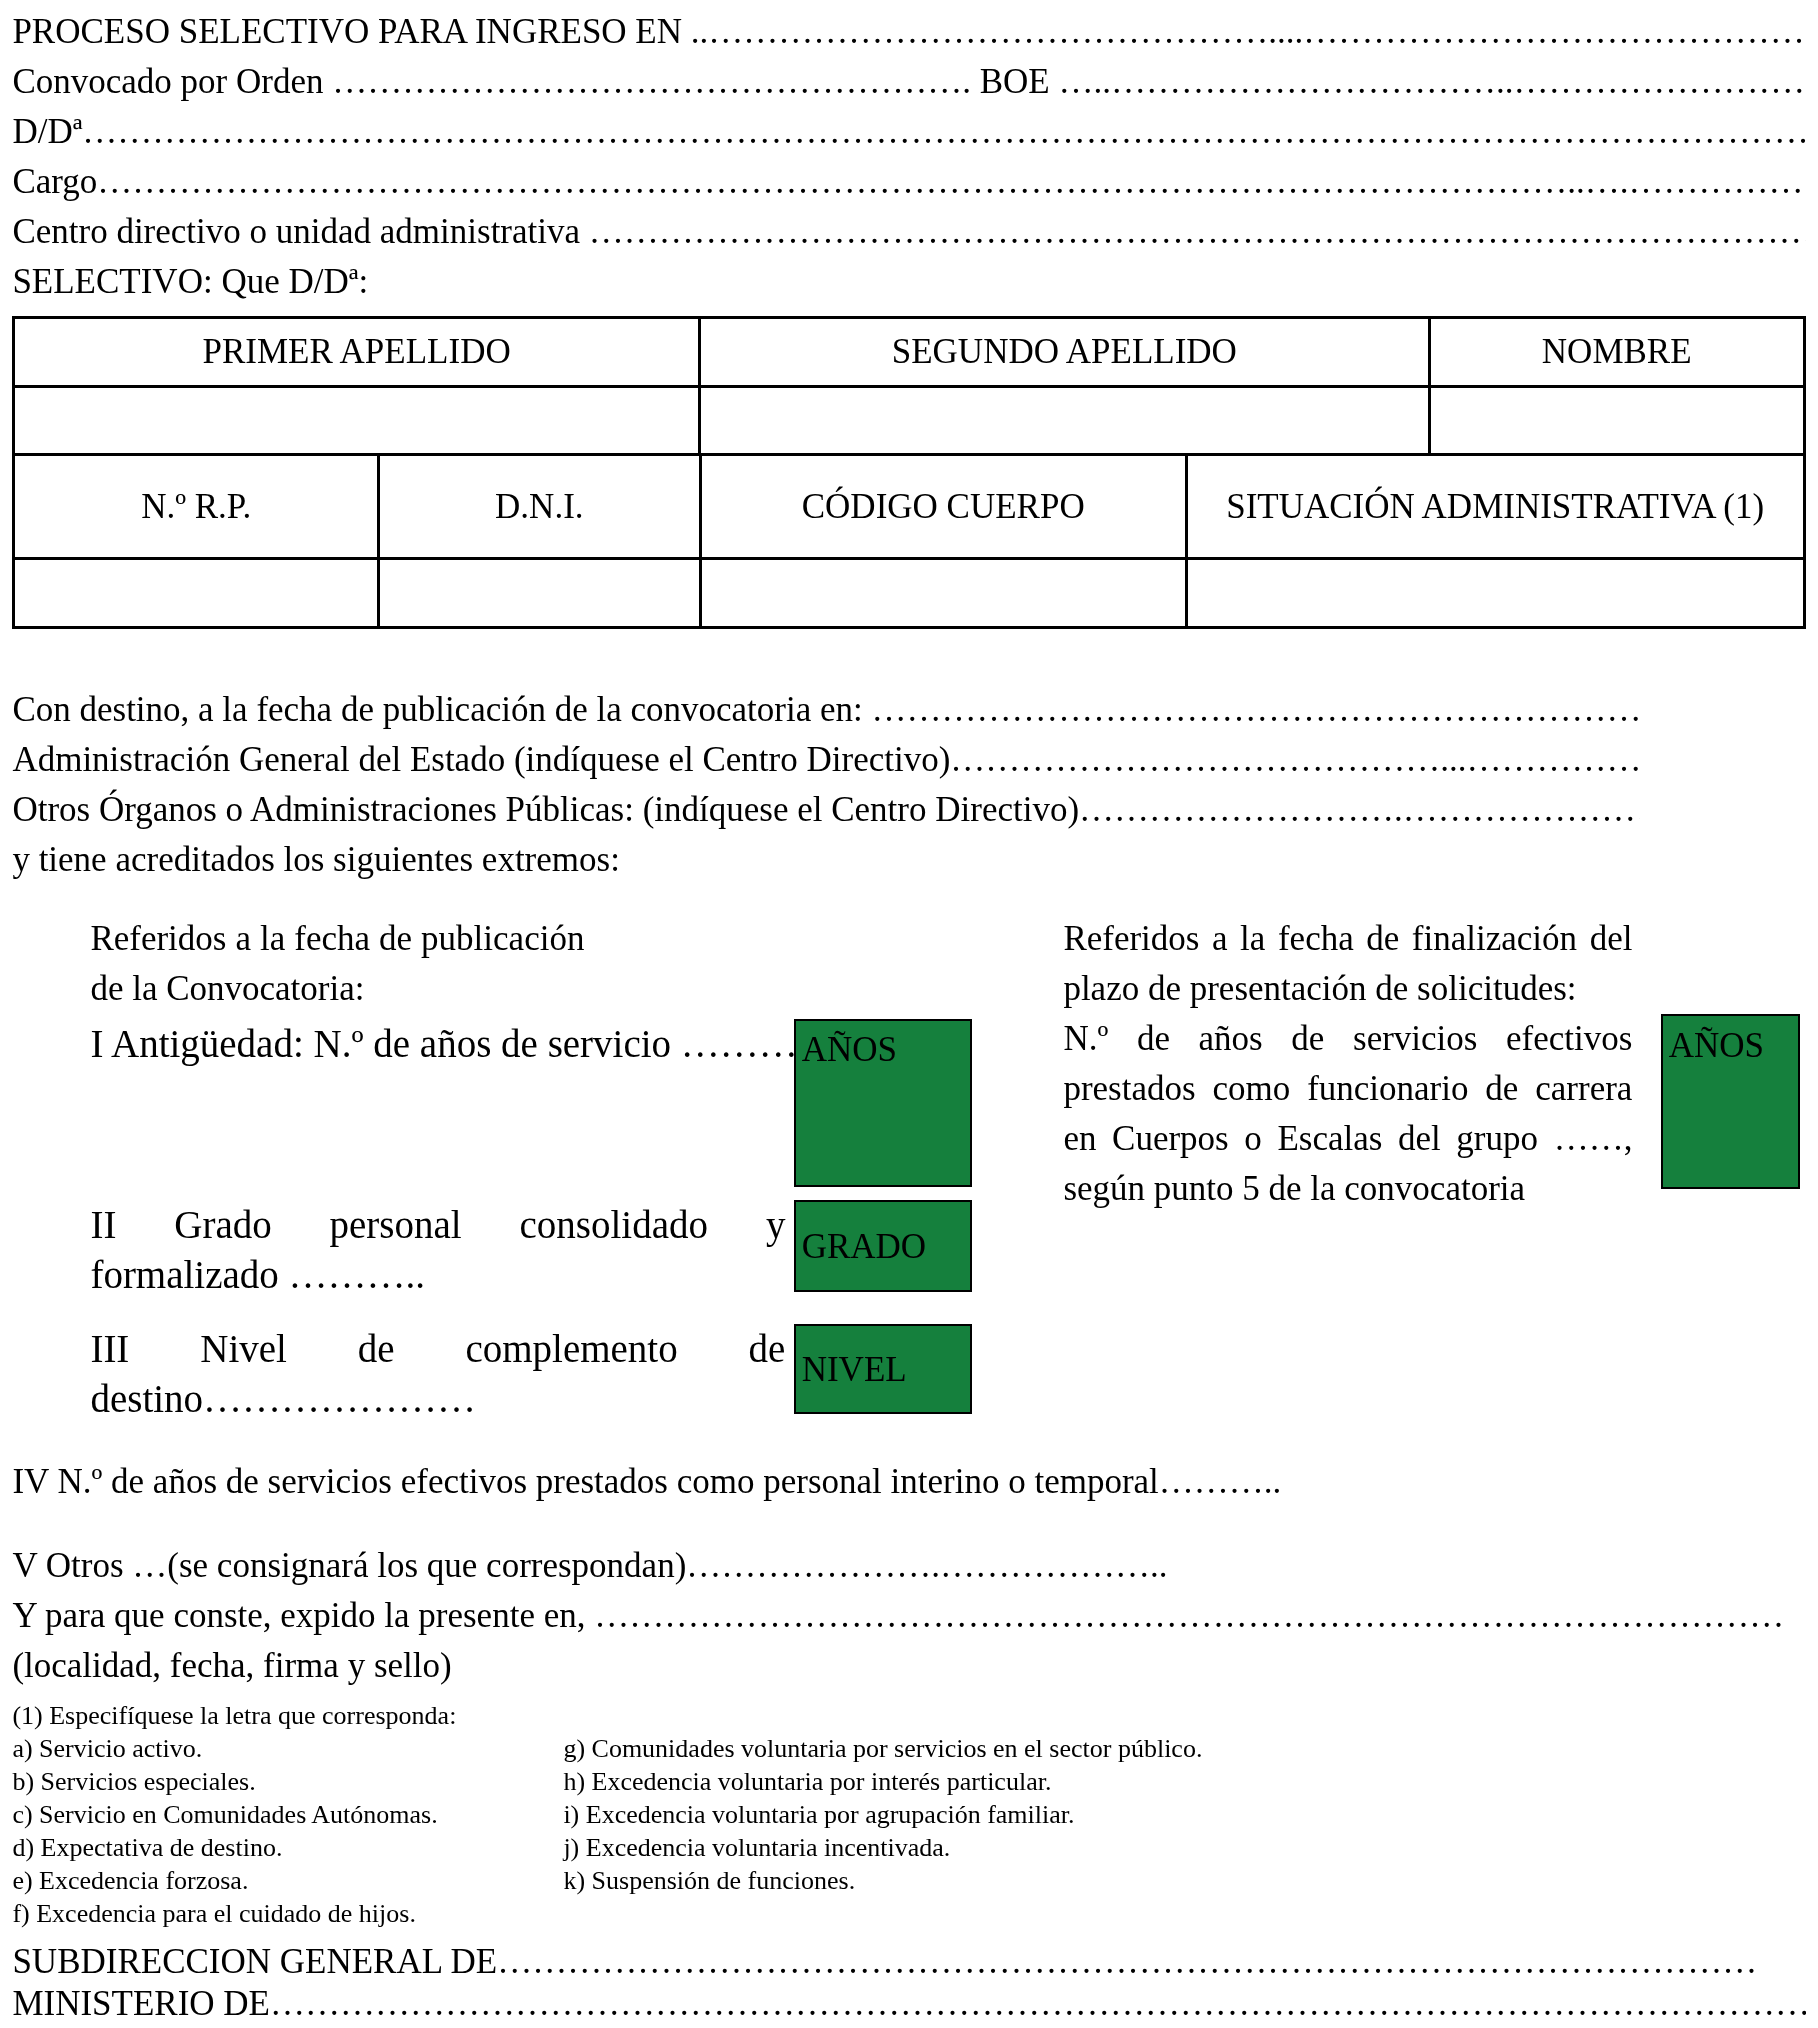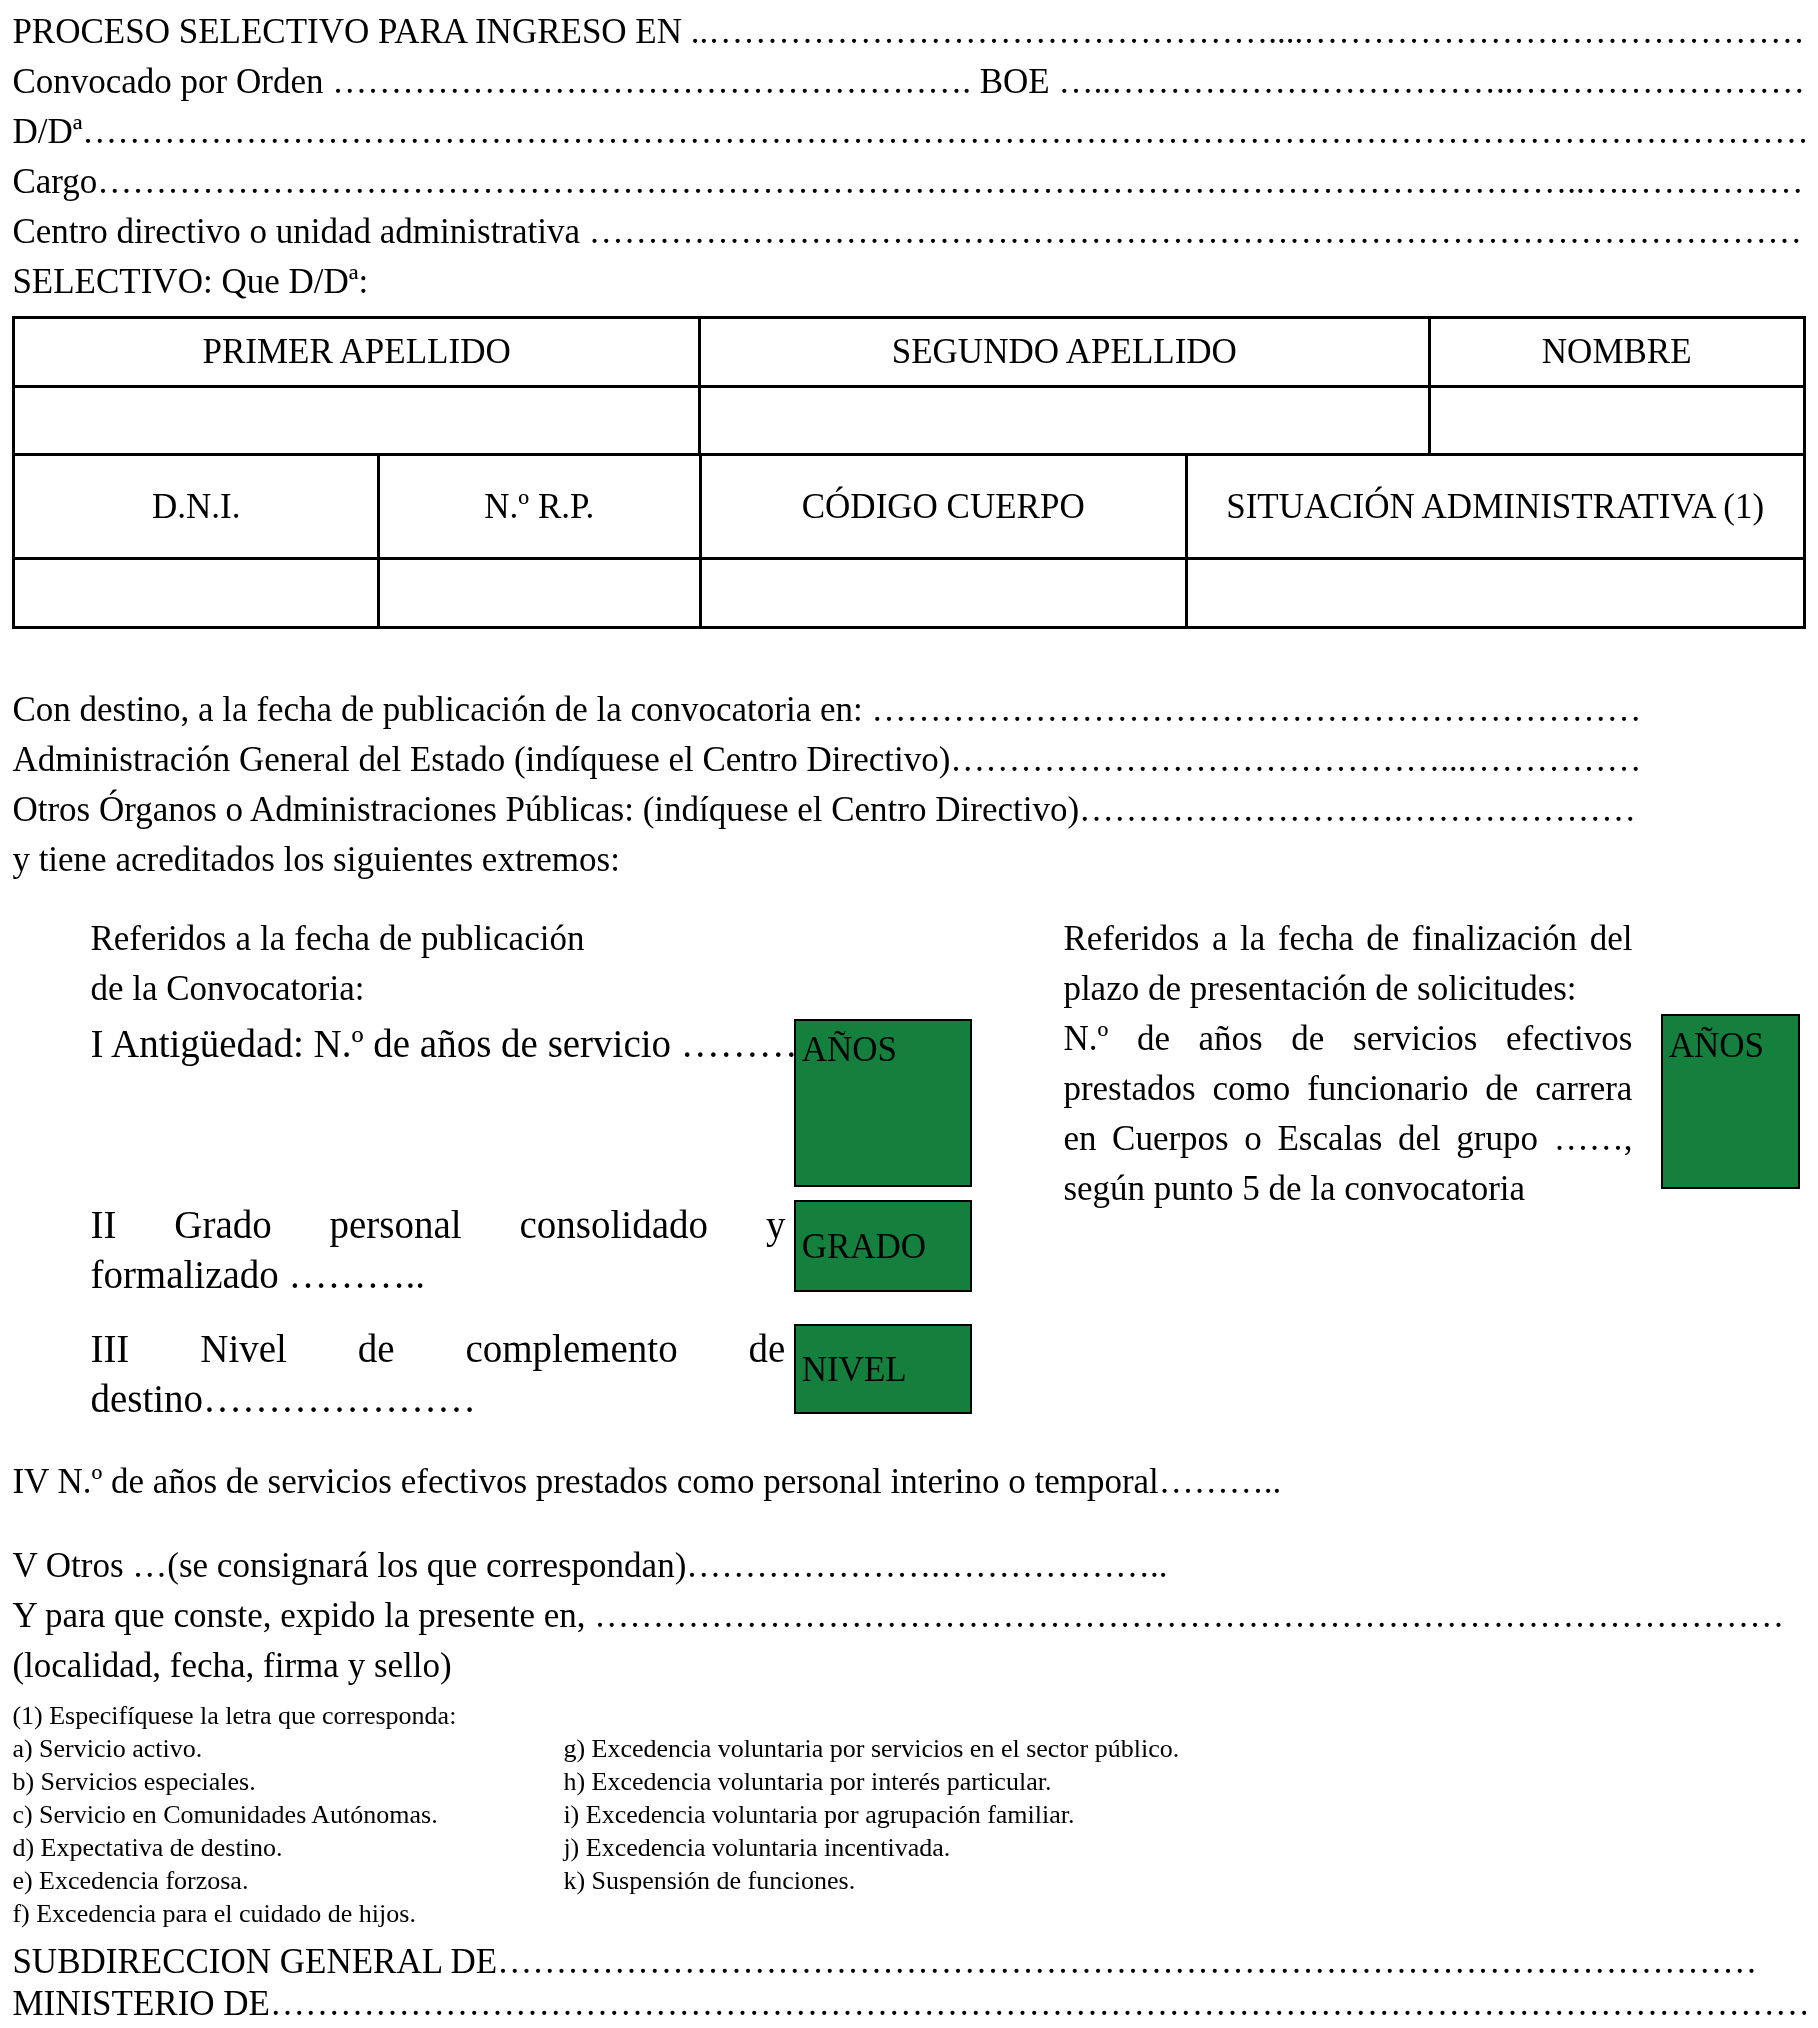--- a/index.html
+++ b/index.html
@@ -96,22 +96,22 @@
       <div class="cell">PRIMER APELLIDO</div>
       <div class="cell">SEGUNDO APELLIDO</div>
       <div class="cell last">NOMBRE</div>
     </div>
     <div class="trow rowA eA">
       <div class="cell"></div>
       <div class="cell"></div>
       <div class="cell last"></div>
     </div>
     <div class="trow rowB hB">
+      <div class="cell">N.º R.P.</div>
       <div class="cell">D.N.I.</div>
-      <div class="cell">N.º R.P.</div>
       <div class="cell">CÓDIGO CUERPO</div>
       <div class="cell last">SITUACIÓN ADMINISTRATIVA (1)</div>
     </div>
     <div class="trow rowB eB">
       <div class="cell"></div>
       <div class="cell"></div>
       <div class="cell"></div>
       <div class="cell last"></div>
     </div>
   </div>
@@ -173,21 +173,21 @@
     <div class="fn-cols">
       <div class="fn-left">
         <div class="fn-line">a) Servicio activo.</div>
         <div class="fn-line">b) Servicios especiales.</div>
         <div class="fn-line">c) Servicio en Comunidades Autónomas.</div>
         <div class="fn-line">d) Expectativa de destino.</div>
         <div class="fn-line">e) Excedencia forzosa.</div>
         <div class="fn-line">f) Excedencia para el cuidado de hijos.</div>
       </div>
       <div class="fn-right">
-        <div class="fn-line">g) Excedencia voluntaria por servicios en el sector público.</div>
+        <div class="fn-line">g) Comunidades voluntaria por servicios en el sector público.</div>
         <div class="fn-line">h) Excedencia voluntaria por interés particular.</div>
         <div class="fn-line">i) Excedencia voluntaria por agrupación familiar.</div>
         <div class="fn-line">j) Excedencia voluntaria incentivada.</div>
         <div class="fn-line">k) Suspensión de funciones.</div>
       </div>
     </div>
   </div>
 
   <div class="bottom">
     <div class="line w1975">SUBDIRECCION GENERAL DE………………………………………………………………………………………………..</div>

